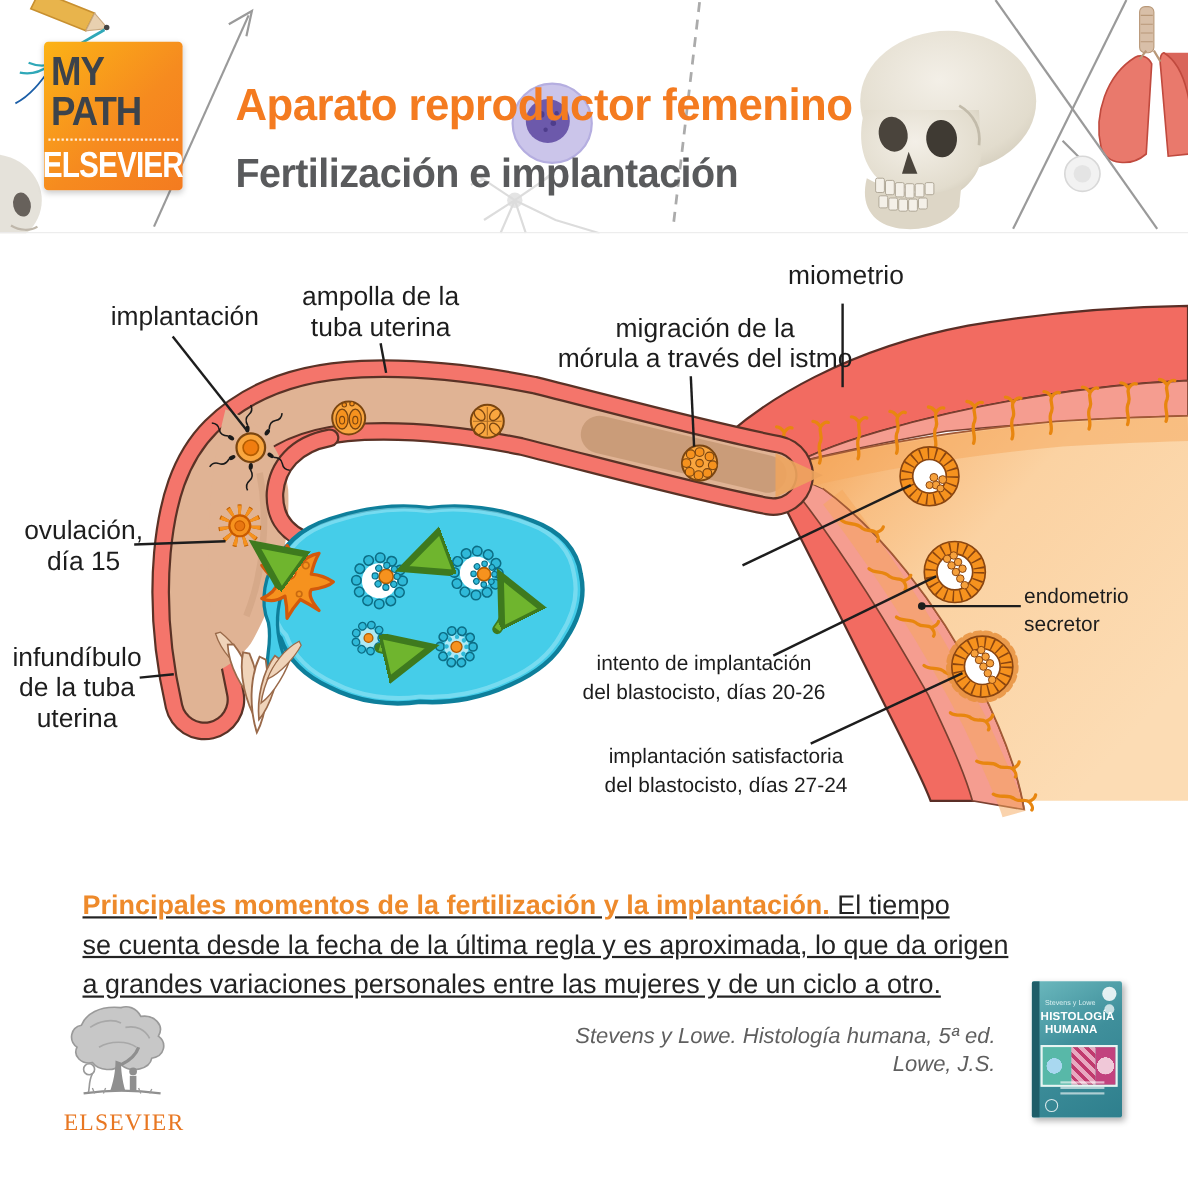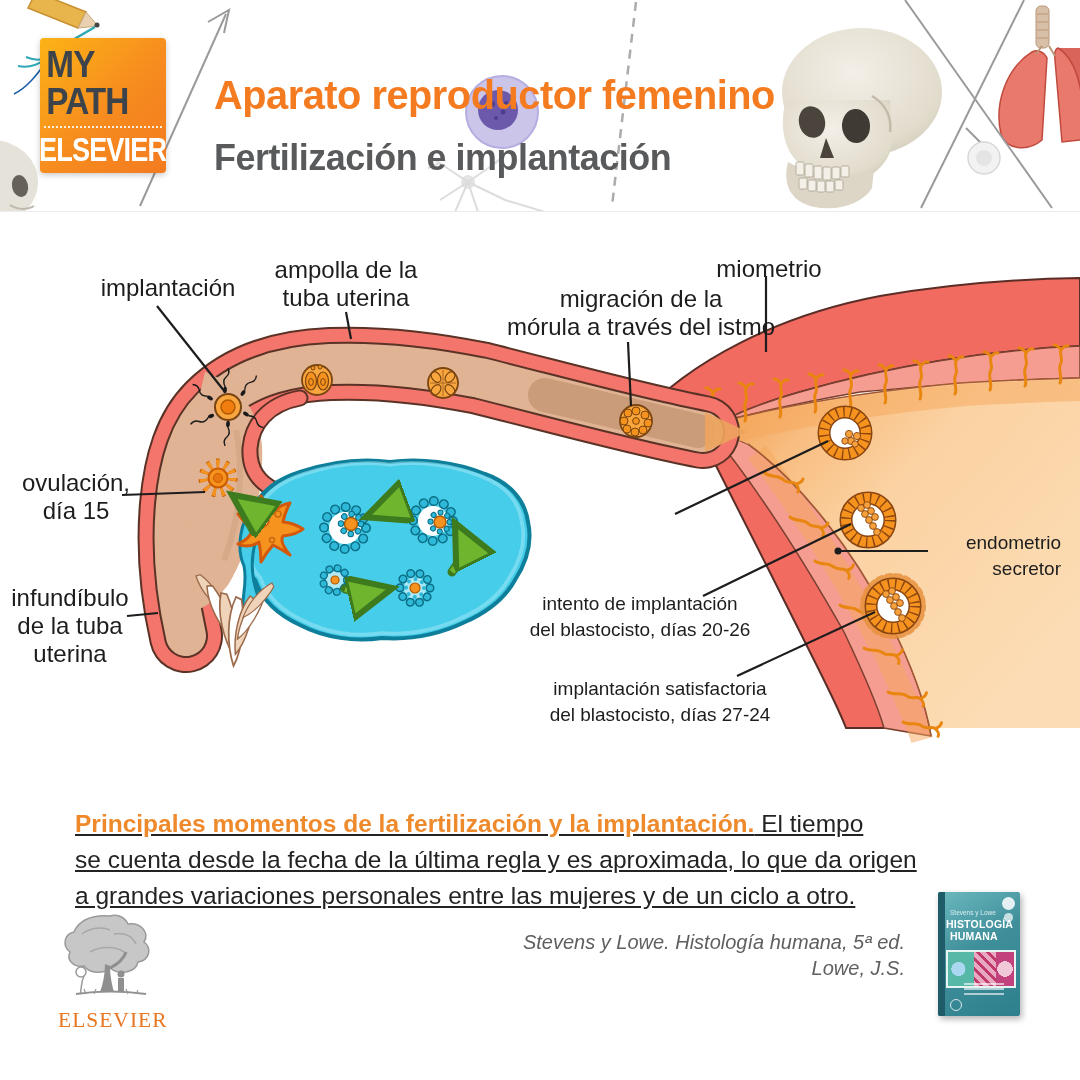--- a/index.html
+++ b/index.html
@@ -399,33 +399,33 @@
       <path d="M703 596 L851 524"></path>
       <path d="M737 676 L875 612"></path>
       <path d="M838 551 L928 551"></path>
     </g>
     <circle cx="838" cy="551" r="3.5" fill="#1d1d1d"></circle>
   </svg>
 
   <div class="lbl lbl-lg" style="left:85px;top:274px;width:166px">implantación</div>
   <div class="lbl lbl-lg" style="left:251px;top:256px;width:190px">ampolla de la
 tuba uterina</div>
-  <div class="lbl lbl-lg" style="left:686px;top:255px;width:166px">miometrio</div>
+  <div class="lbl lbl-lg" style="left:686px;top:237px;width:166px">miometrio</div>
   <div class="lbl lbl-lg" style="left:471px;top:285px;width:340px">migración de la
 mórula a través del istmo</div>
   <div class="lbl lbl-lg" style="left:2px;top:469px;width:148px">ovulación,
 día 15</div>
   <div class="lbl lbl-lg" style="left:0px;top:584px;width:140px">infundíbulo
 de la tuba
 uterina</div>
   <div class="lbl lbl-sm" style="left:495px;top:591px;width:290px">intento de implantación
 del blastocisto, días 20-26</div>
   <div class="lbl lbl-sm" style="left:515px;top:676px;width:290px">implantación satisfactoria
 del blastocisto, días 27-24</div>
-  <div class="lbl lbl-sm" style="left:931px;top:530px;width:130px;text-align:right">endometrio
+  <div class="lbl lbl-sm" style="left:931px;top:530px;width:130px;text-align:left">endometrio
 secretor</div>
 
   <p class="caption"><b>Principales momentos de la fertilización y la implantación.</b><span> El tiempo
 se cuenta desde la fecha de la última regla y es aproximada, lo que da origen
 a grandes variaciones personales entre las mujeres y de un ciclo a otro.</span></p>
 
   <div class="els-logo">
     <svg width="104" height="92" viewBox="0 0 100 92">
       <path d="M50 4 C30 2 18 10 14 20 C4 22 2 34 10 40 C6 48 14 56 24 54 C30 62 44 62 50 56 C60 64 76 60 78 50 C90 48 92 36 84 30 C90 20 80 10 68 12 C64 4 56 2 50 4 Z" fill="#c7c7c7" stroke="#9a9a9a" stroke-width="1.5"></path>
       <path d="M22 22 C30 16 42 14 50 18 M30 40 C40 34 56 34 64 40 M54 22 C64 20 72 24 76 32" stroke="#a8a8a8" stroke-width="1.5" fill="none"></path>

